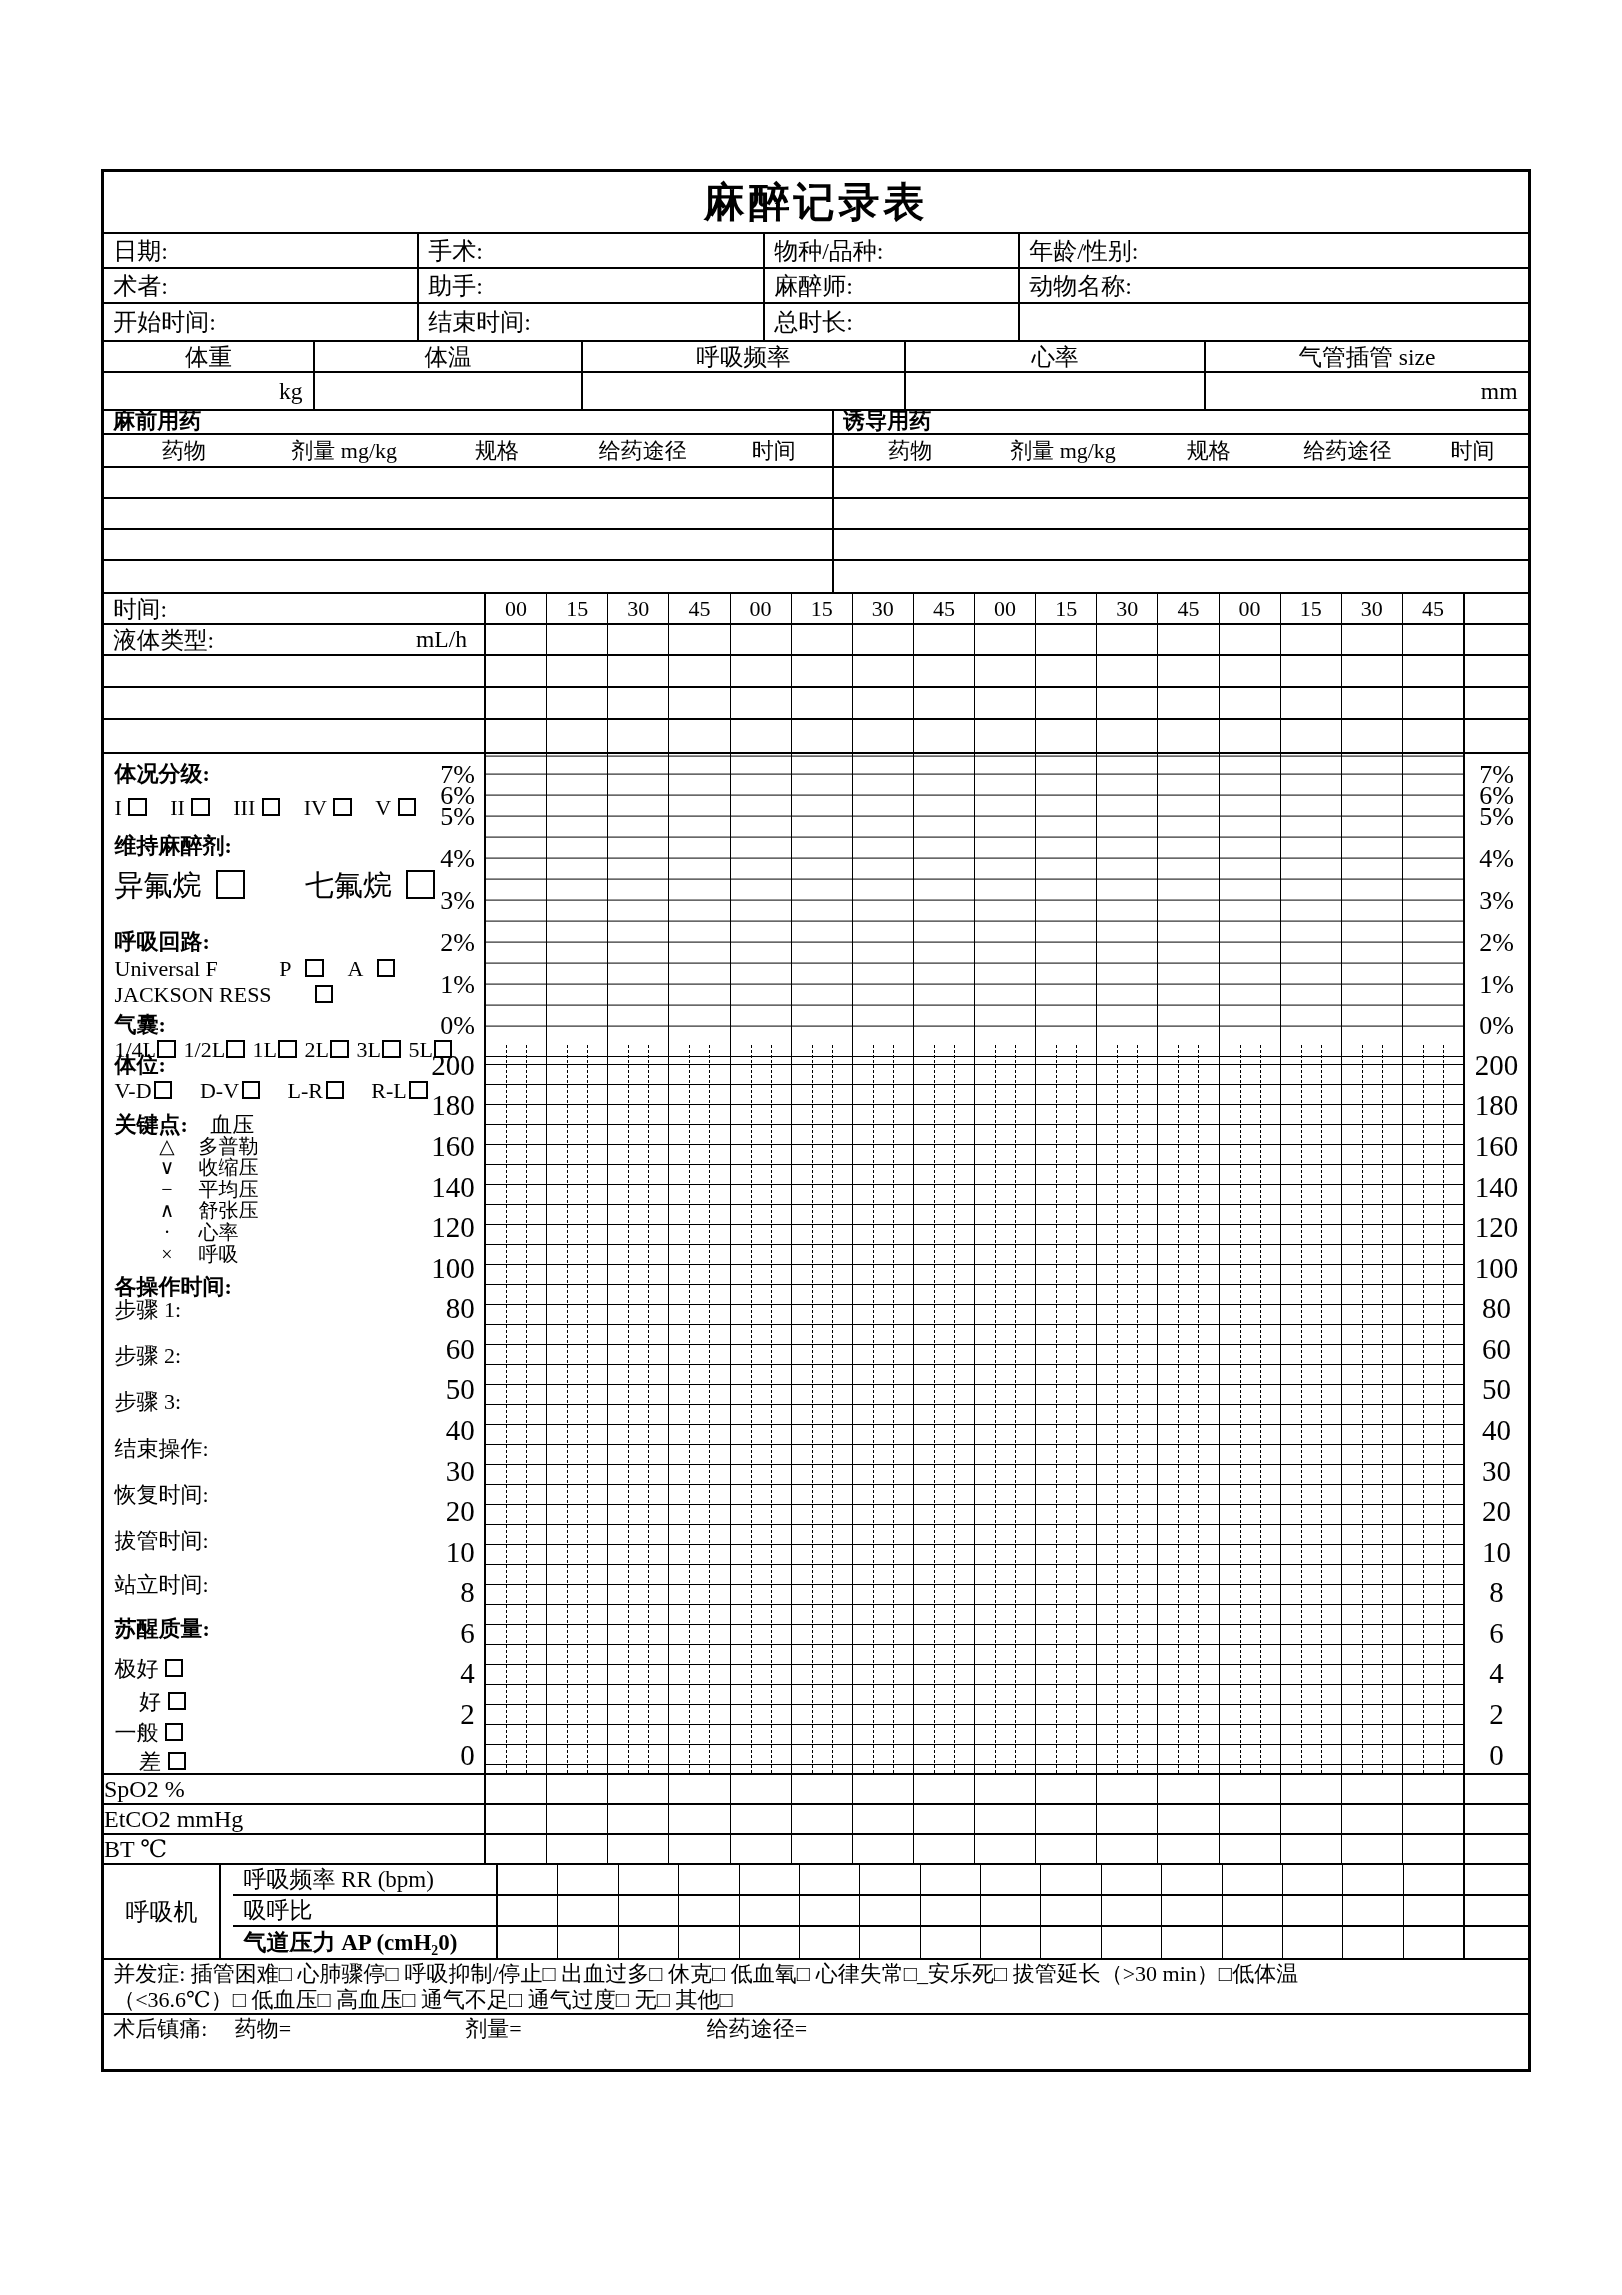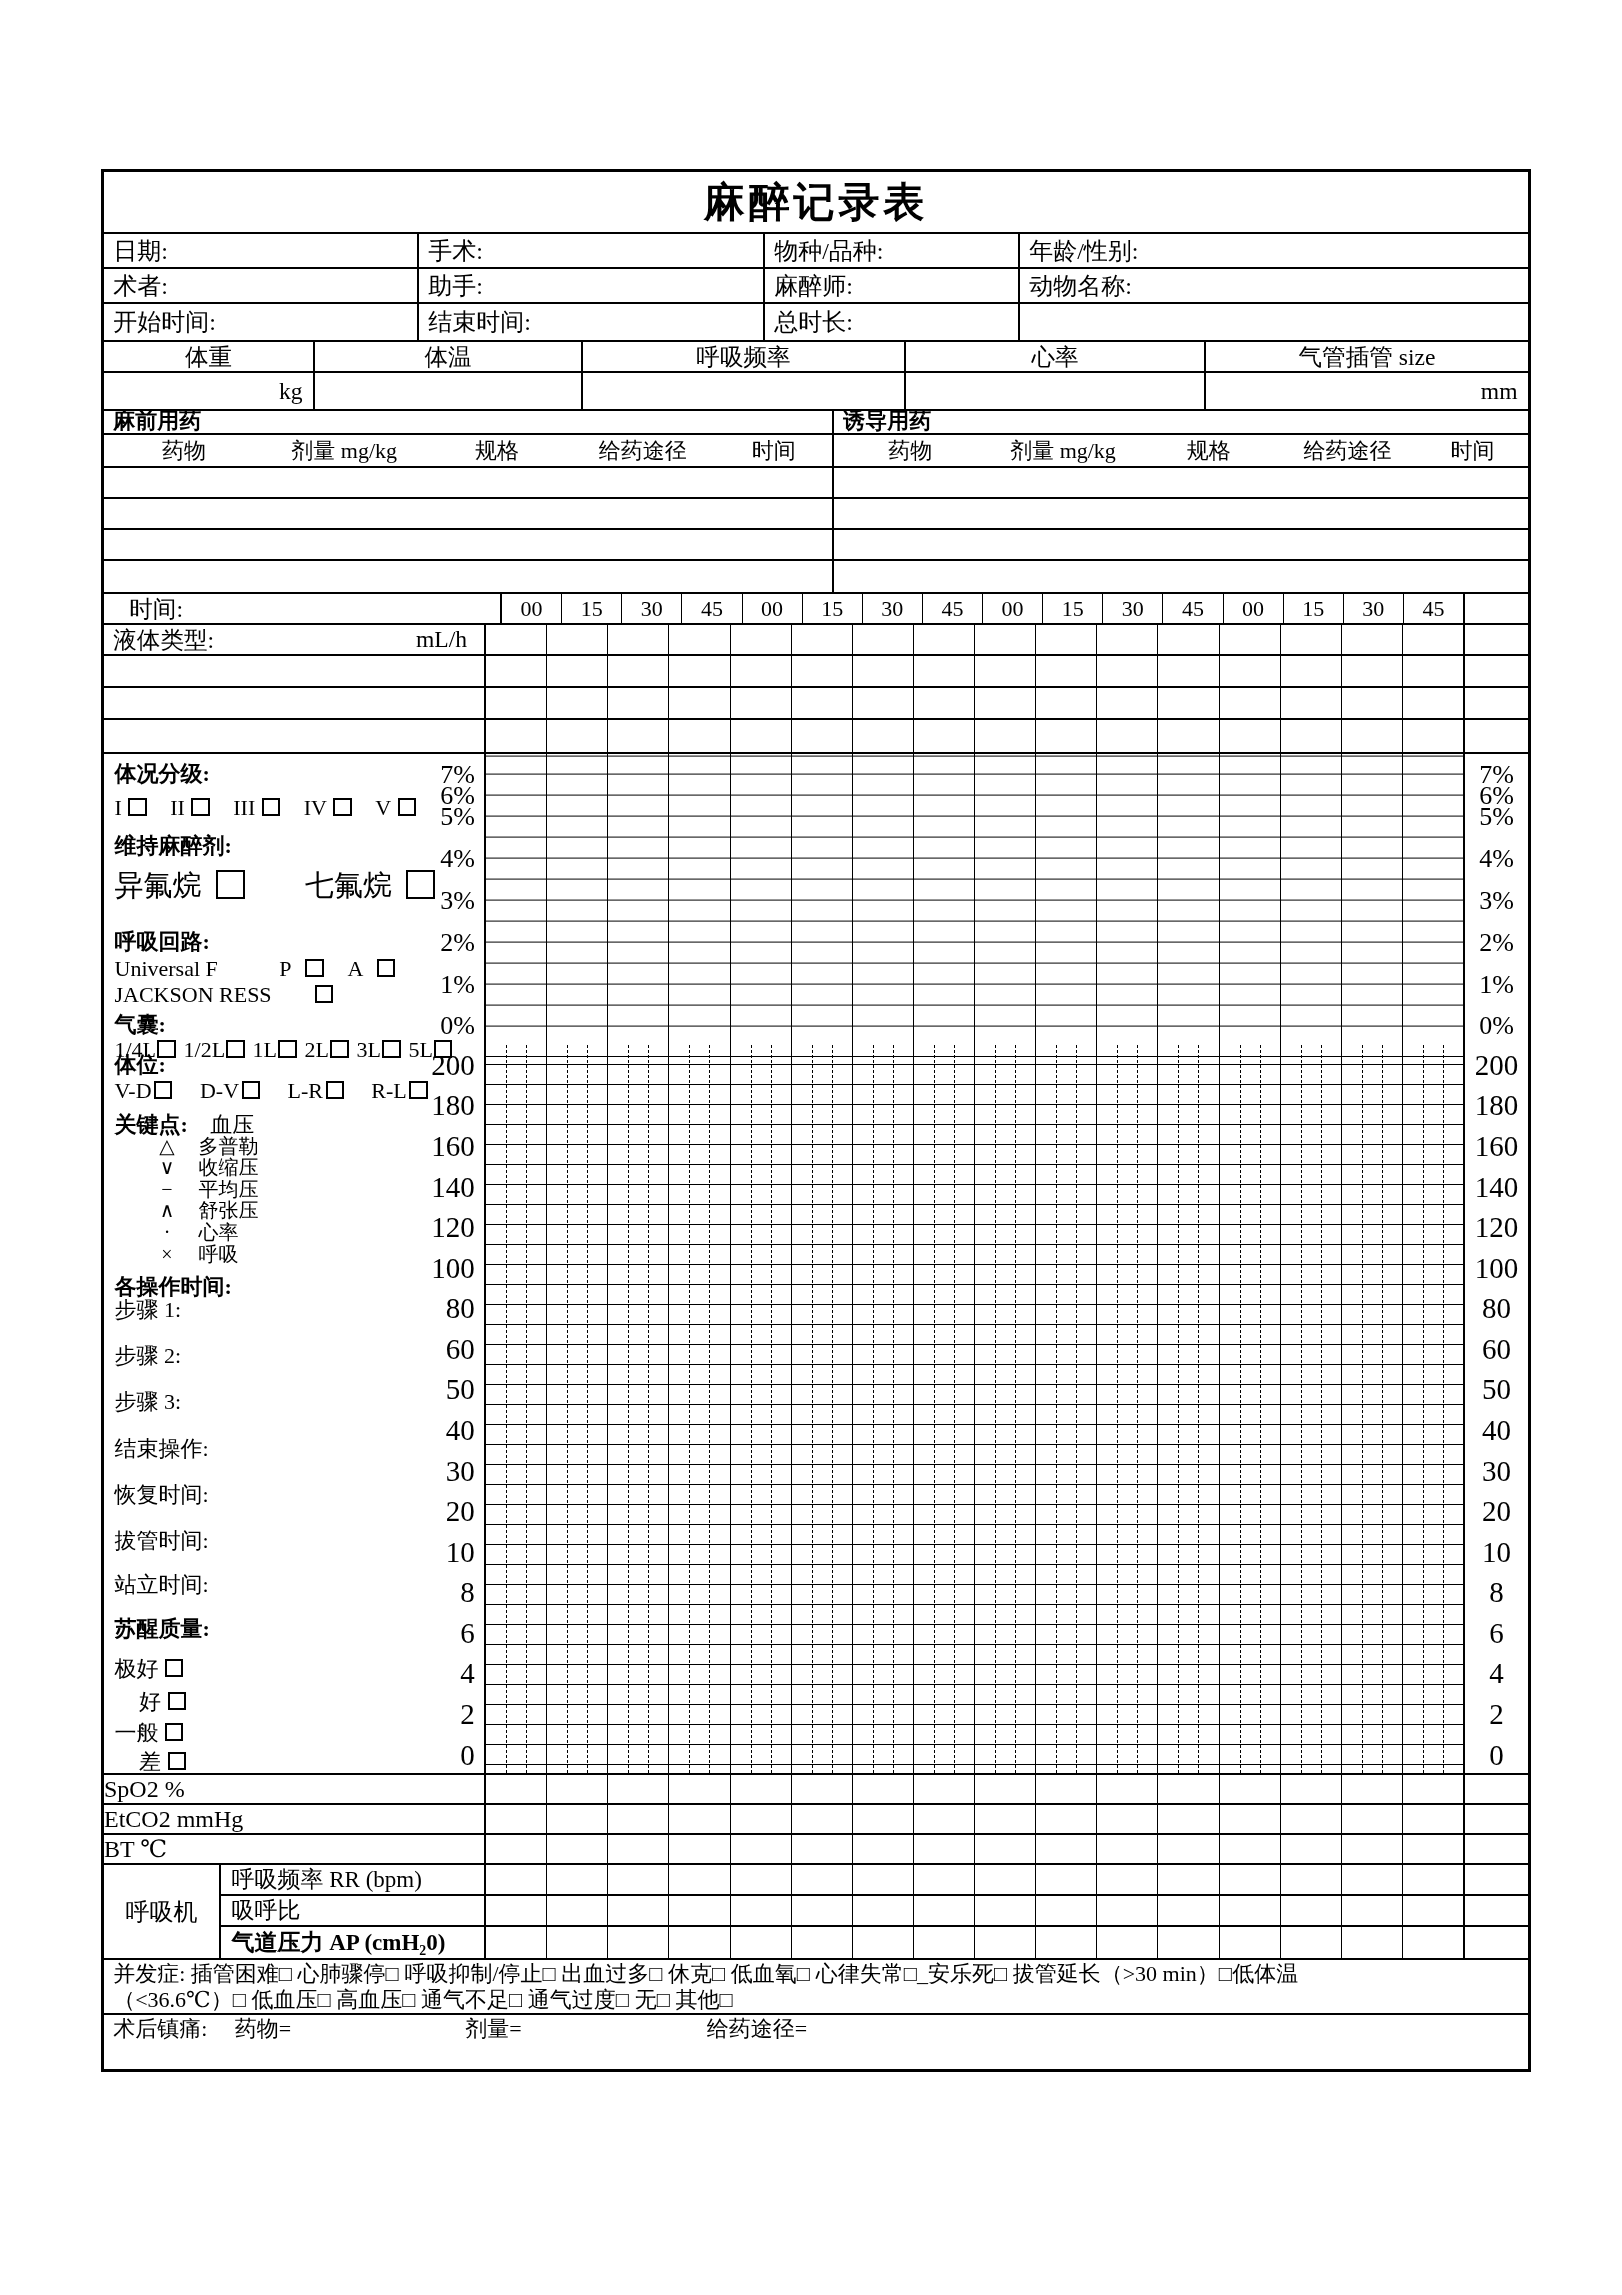--- a/index.html
+++ b/index.html
@@ -43,21 +43,21 @@
 
   
   .grow { display:flex; }
   .glabel { width:382px; border-right:2px solid #000; display:flex; align-items:center;
             padding:0 17px 0 9.2px; font-size:23.6px; }
   .glabel.between { justify-content:space-between; }
   .gcell { flex:1; border-right:1.3px solid #000; display:flex; align-items:center;
            justify-content:center; font-size:22px; }
   .gcell.lastc { border-right:2px solid #000; }
   .gtrail { width:63px; }
-  .trow { height:33px; border-top:2.6px solid #000; border-bottom:2px solid #000;padding-left:16px; }
+  .trow { height:33px; border-top:2.6px solid #000; border-bottom:2px solid #000; }
   .frow { height:31px; border-bottom:2px solid #000; }
   .erow { height:32px; border-bottom:2px solid #000; }
   #fluid-empty .erow:last-child { border-bottom:none; }
 
   
   .pct-section { height:293px; border-top:2.6px solid #000; display:flex; }
   .num-section { height:730px; border-bottom:2.6px solid #000; display:flex; }
   .side { width:382px; border-right:2px solid #000; position:relative; font-size:22px; }
   .cgrid { flex:1; display:flex; }
   .pcol { flex:1; border-right:1.3px solid #000;
@@ -86,21 +86,21 @@
         vertical-align:-1.3px; background:#fff; }
   .cb-lg { width:29px; height:29px; vertical-align:-3.9px; }
 
   
   .brow { display:flex; height:30px; border-bottom:2px solid #000; }
   .blabel { width:382px; border-right:2px solid #000; display:flex; align-items:center;
             justify-content:flex-start; font-size:24px; }
   .vent { display:flex; height:95px; border-bottom:2.6px solid #000; }
   .vgroup { width:117px; border-right:2px solid #000; display:flex; align-items:center;
             justify-content:center; font-size:24px; }
-  .vrows { flex:1; display:flex; flex-direction:column; }
+  .vrows { flex:1; display:flex; flex-direction:column;padding-left:12px; }
   .vrow { display:flex; height:31px; border-bottom:2px solid #000; }
   .vrows .vrow:last-child { border-bottom:none;font-weight:bold; }
   .vlabel { width:265px; border-right:2px solid #000; display:flex; align-items:center;
             padding-left:10.5px; font-size:23px; }
 
   .supp { height:26px; border-bottom:2.6px solid #000; display:flex; align-items:center;
           padding-left:9.2px; font-size:22px; }
   .comp { height:55px; border-bottom:2.6px solid #000; padding:1.3px 9.2px 0 9.2px;
           font-size:22px; line-height:26px; }
   .post { height:27.5px; display:flex; align-items:center; font-size:22px; padding-left:9.2px; }

